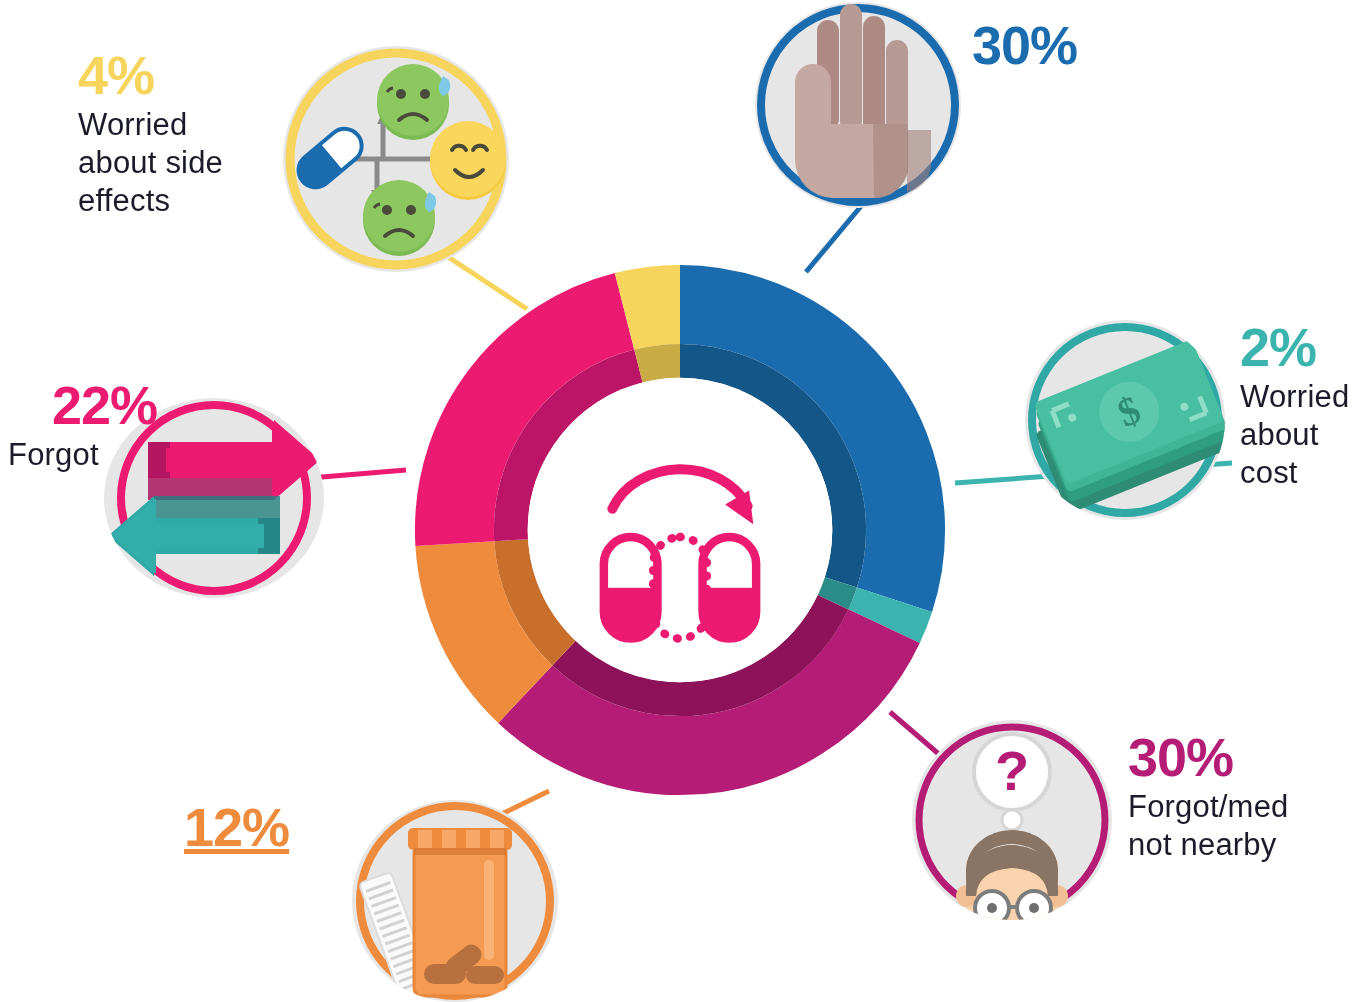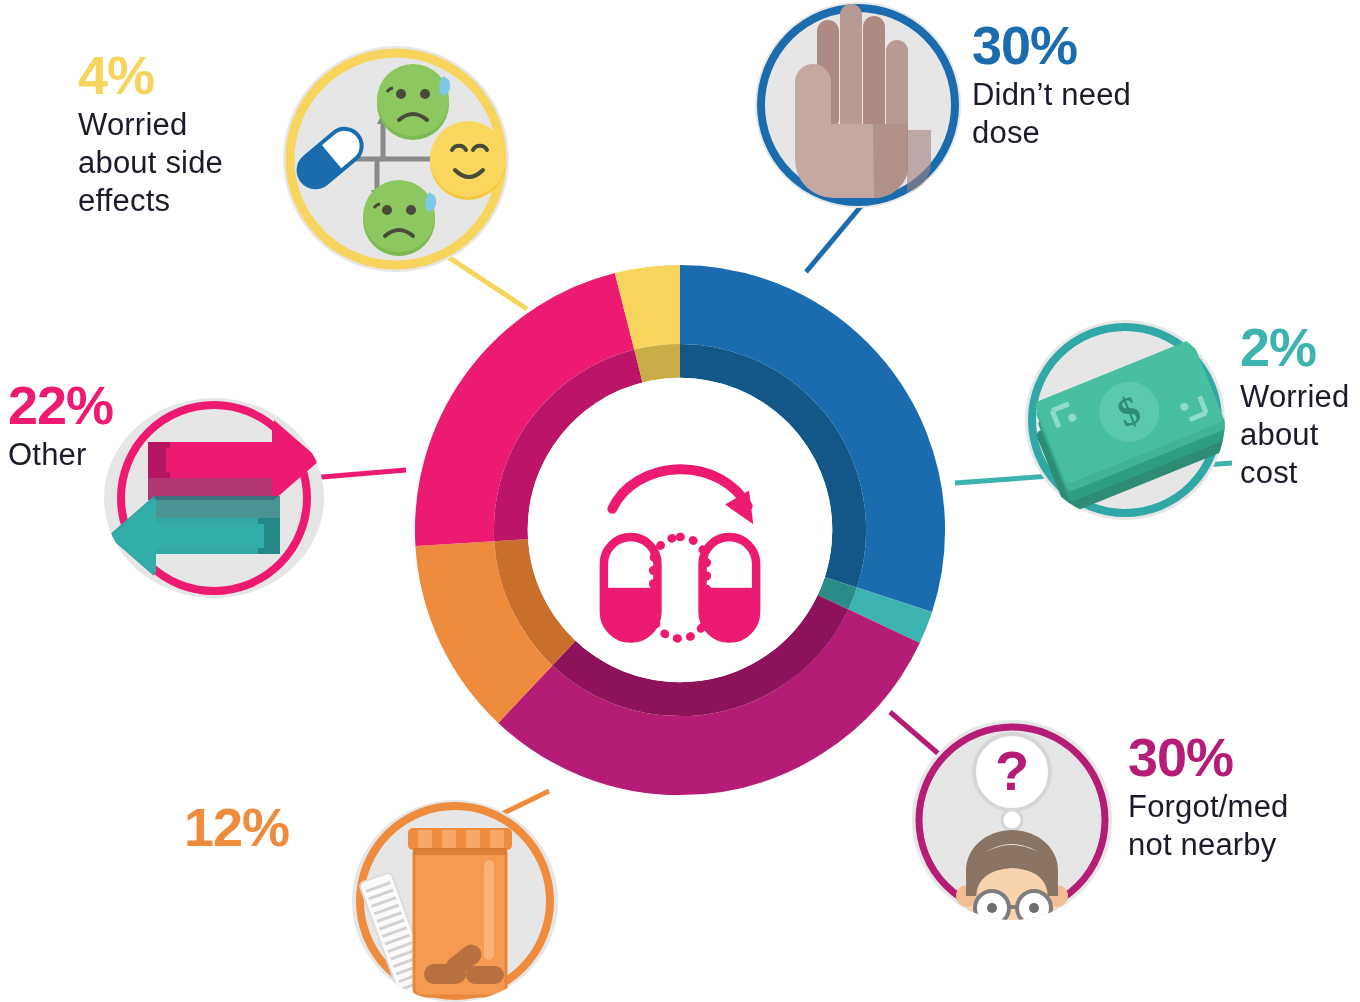--- a/index.html
+++ b/index.html
@@ -37,22 +37,22 @@
   .c-dose  { left: 972px; top: 18px;  width: 250px; }
   .c-cost  { left: 1240px;top: 320px; width: 125px; }
   .c-forgot{ left: 1128px;top: 730px; width: 240px; }
   .c-ran   { left: 184px; top: 800px; width: 220px; }
   .c-other { left: 8px;   top: 378px; width: 190px; }
 
   .c-side  .pct { color: #F7D45C; }
   .c-dose  .pct { color: #1A6CAF; }
   .c-cost  .pct { color: #3BB3AE; }
   .c-forgot.pct, .c-forgot .pct { color: #B41C75; }
-  .c-ran   .pct { color: #EF8B3C; }
-  .c-other .pct { color: #ED1A72; }
+  .c-ran   .pct { color: #EF8B3C; text-decoration: underline; }
+  .c-other .pct { color: #ED1A72; margin-left: 44px; }
 
   
   .badge {
     position: absolute;
     border-radius: 50%;
     background: #E6E6E6;
     overflow: hidden;
   }
   .badge svg { display: block; width: 100%; height: 100%; }
 
@@ -314,22 +314,20 @@
 
   <div class="callout c-side">
     <div class="pct" style="color: rgb(247, 212, 92);">4%</div>
     <div class="desc">Worried
 about side
 effects</div>
   </div>
 
   <div class="callout c-dose">
     <div class="pct" style="color: rgb(26, 108, 175);">30%</div>
-    <div class="desc">Didn’t need
-dose</div>
   </div>
 
   <div class="callout c-cost">
     <div class="pct" style="color: rgb(59, 179, 174);">2%</div>
     <div class="desc">Worried
 about
 cost</div>
   </div>
 
   <div class="callout c-forgot">
@@ -337,16 +335,16 @@
     <div class="desc">Forgot/med
 not nearby</div>
   </div>
 
   <div class="callout c-ran">
     <div class="pct" style="color: rgb(239, 139, 60);">12%</div>
   </div>
 
   <div class="callout c-other">
     <div class="pct" style="color: rgb(237, 26, 114);">22%</div>
-    <div class="desc">Other</div>
+    <div class="desc">Forgot</div>
   </div>
 
 </div>
 
 </body></html>

